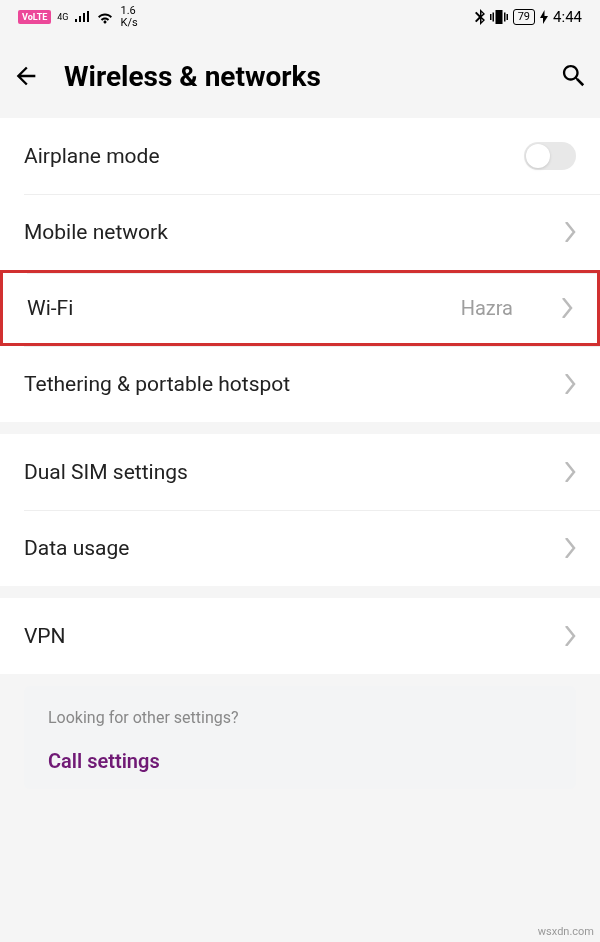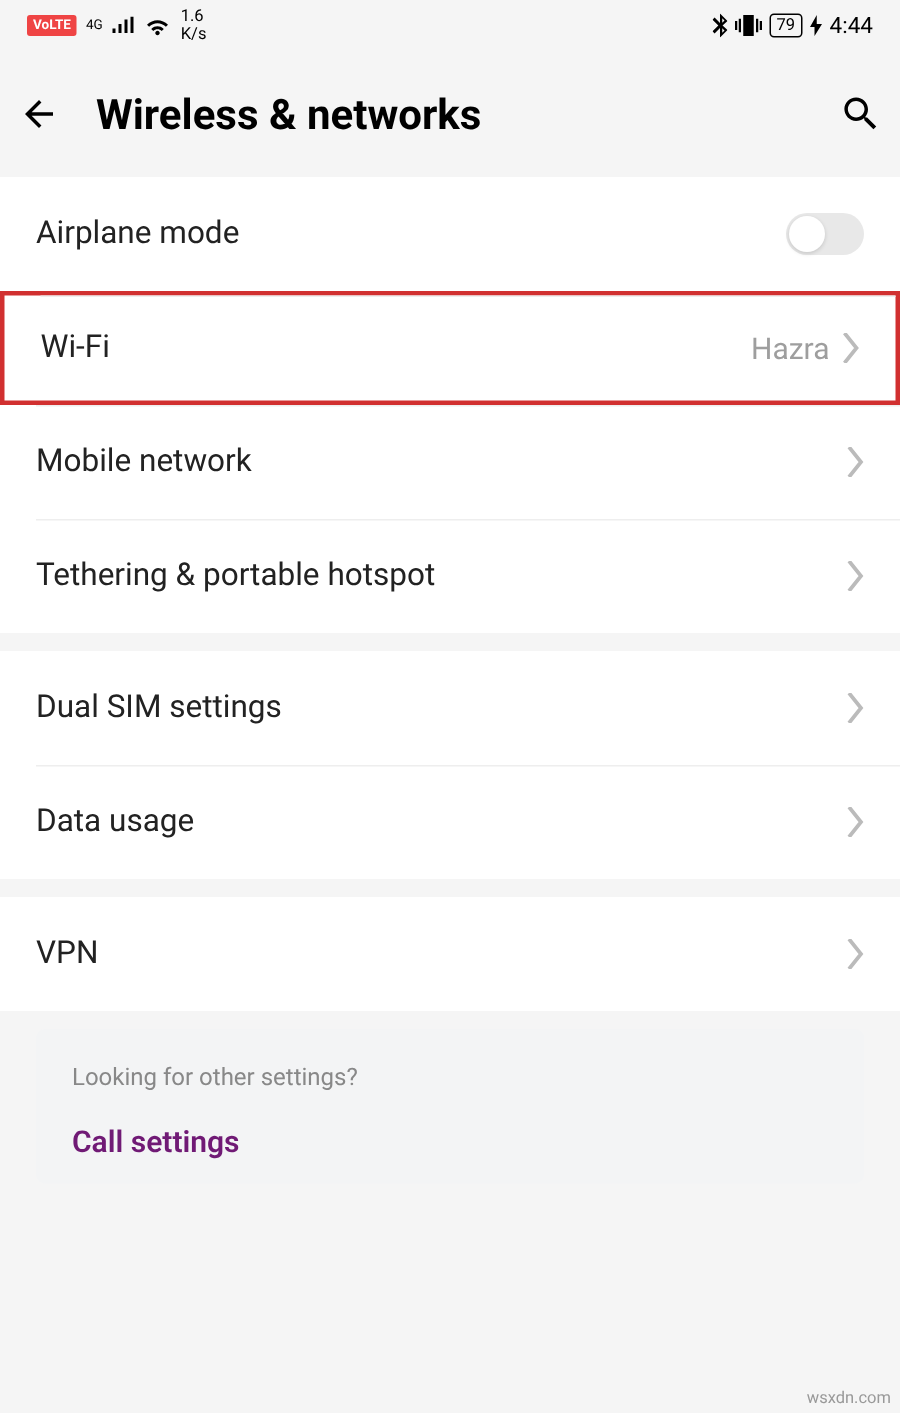--- a/index.html
+++ b/index.html
@@ -17,21 +17,21 @@
       justify-content: space-between;
       align-items: center;
       padding: 0 18px;
       font-size: 13px;
       color: #000;
       background: #f5f5f5;
     }
     .status-left { display: flex; align-items: center; gap: 6px; }
     .status-right { display: flex; align-items: center; gap: 5px; }
     .volte-badge {
-      background: #ef4444;
+      background: #ec4899;
       color: #fff;
       font-size: 9px;
       font-weight: bold;
       padding: 2px 4px;
       border-radius: 2px;
     }
     .signal-text { font-size: 9px; line-height: 1; }
     .speed-text { font-size: 11px; line-height: 1.1; }
     .battery-box {
       border: 1.5px solid #000;
@@ -56,20 +56,21 @@
       background: #fff;
       margin-bottom: 12px;
     }
     .row {
       display: flex;
       align-items: center;
       padding: 0 24px;
       height: 76px;
       cursor: pointer;
       position: relative;
+      gap: 40px;
     }
     .row + .row::before {
       content: "";
       position: absolute;
       top: 0;
       left: 24px;
       right: 0;
       height: 1px;
       background: #eee;
     }
@@ -171,34 +172,34 @@
     </svg>
 </div>
 
 <div class="section">
   <div class="row">
     <div class="row-label">Airplane mode</div>
     <div class="toggle">
         <div class="toggle-knob"></div>
       </div>
   </div>
+  <div class="row">
+    <div class="row-label">Mobile network</div>
+    <svg class="chevron" viewBox="0 0 12 20">
+        <path d="M2 0l8 10-8 10" stroke="#bbb" stroke-width="2.5" fill="none"></path>
+      </svg>
+  </div>
   <div class="row highlight">
     <div class="row-label">Wi-Fi</div>
     <div class="row-value">Hazra</div>
     <svg class="chevron" viewBox="0 0 12 20">
         <path d="M2 0l8 10-8 10" stroke="#bbb" stroke-width="2.5" fill="none"></path>
       </svg>
   </div>
   <div class="row">
-    <div class="row-label">Mobile network</div>
-    <svg class="chevron" viewBox="0 0 12 20">
-        <path d="M2 0l8 10-8 10" stroke="#bbb" stroke-width="2.5" fill="none"></path>
-      </svg>
-  </div>
-  <div class="row">
     <div class="row-label">Tethering &amp; portable hotspot</div>
     <svg class="chevron" viewBox="0 0 12 20">
         <path d="M2 0l8 10-8 10" stroke="#bbb" stroke-width="2.5" fill="none"></path>
       </svg>
   </div>
 </div>
 
 <div class="section">
   <div class="row">
     <div class="row-label">Dual SIM settings</div>

